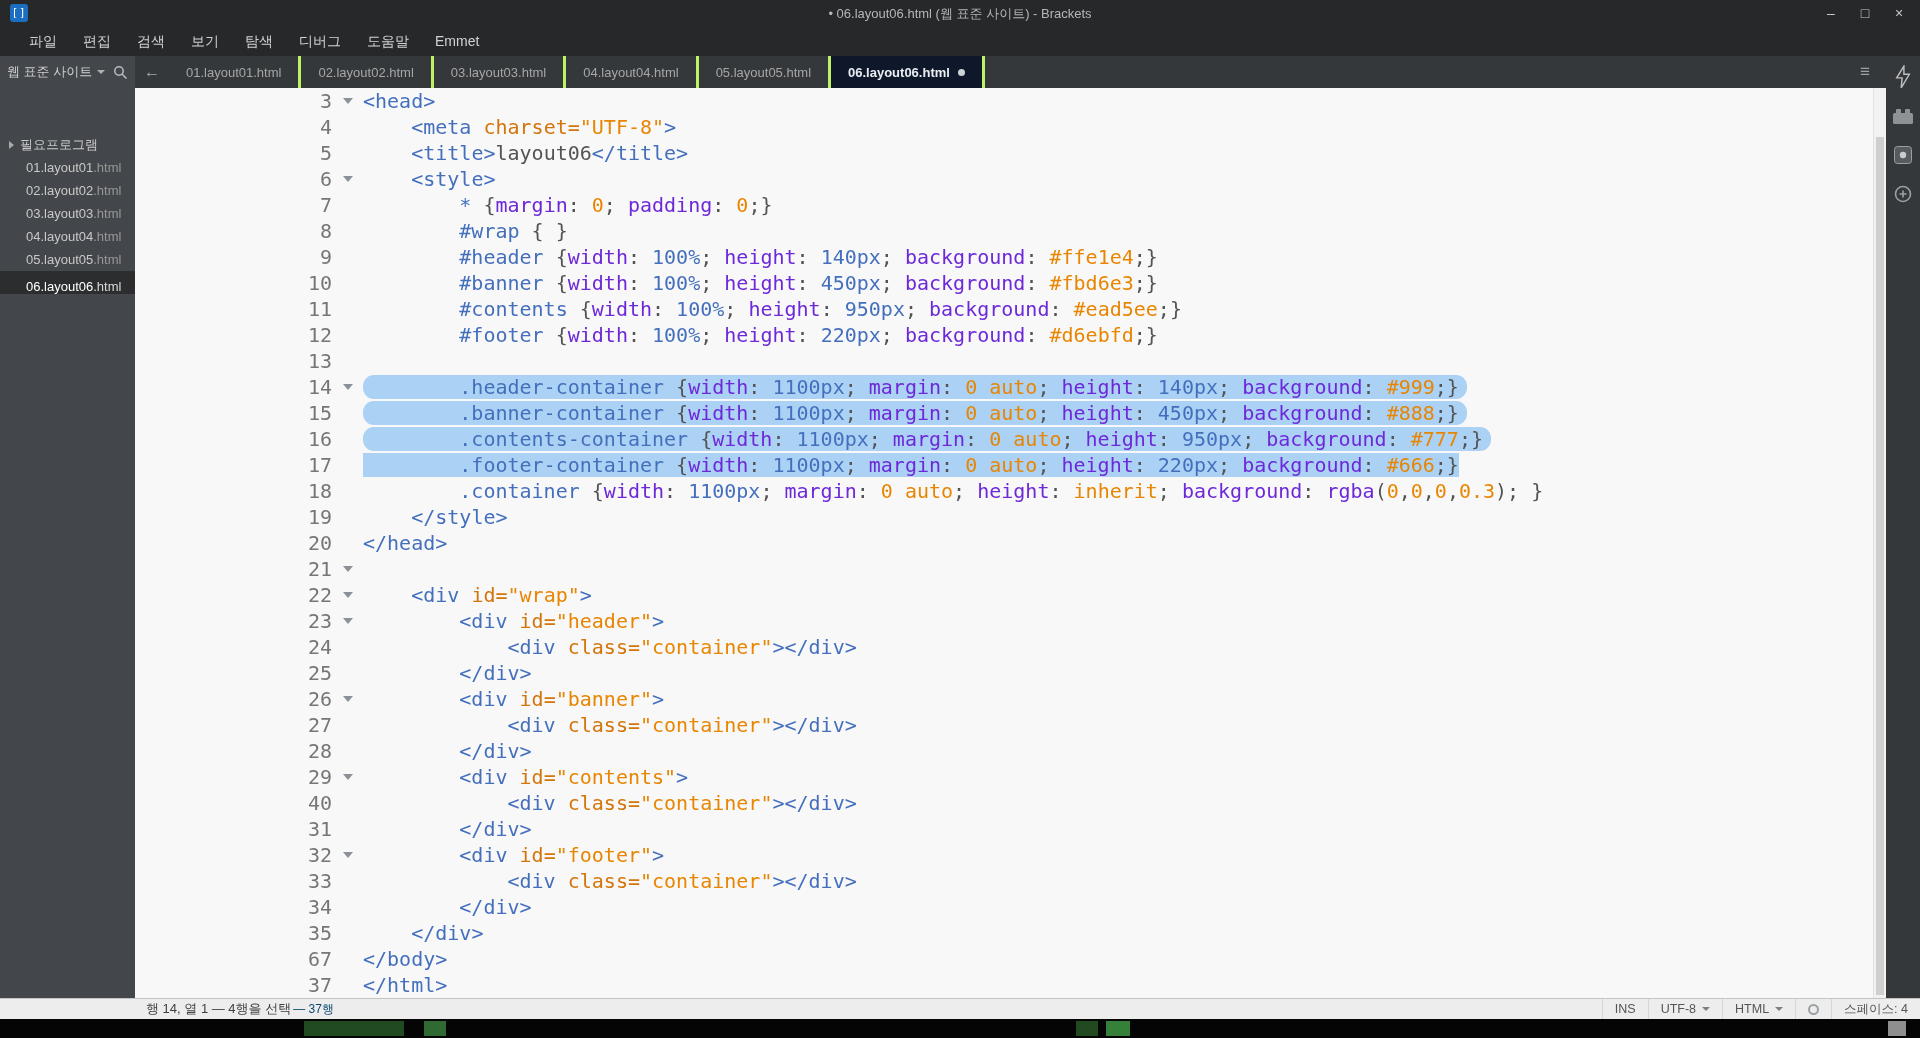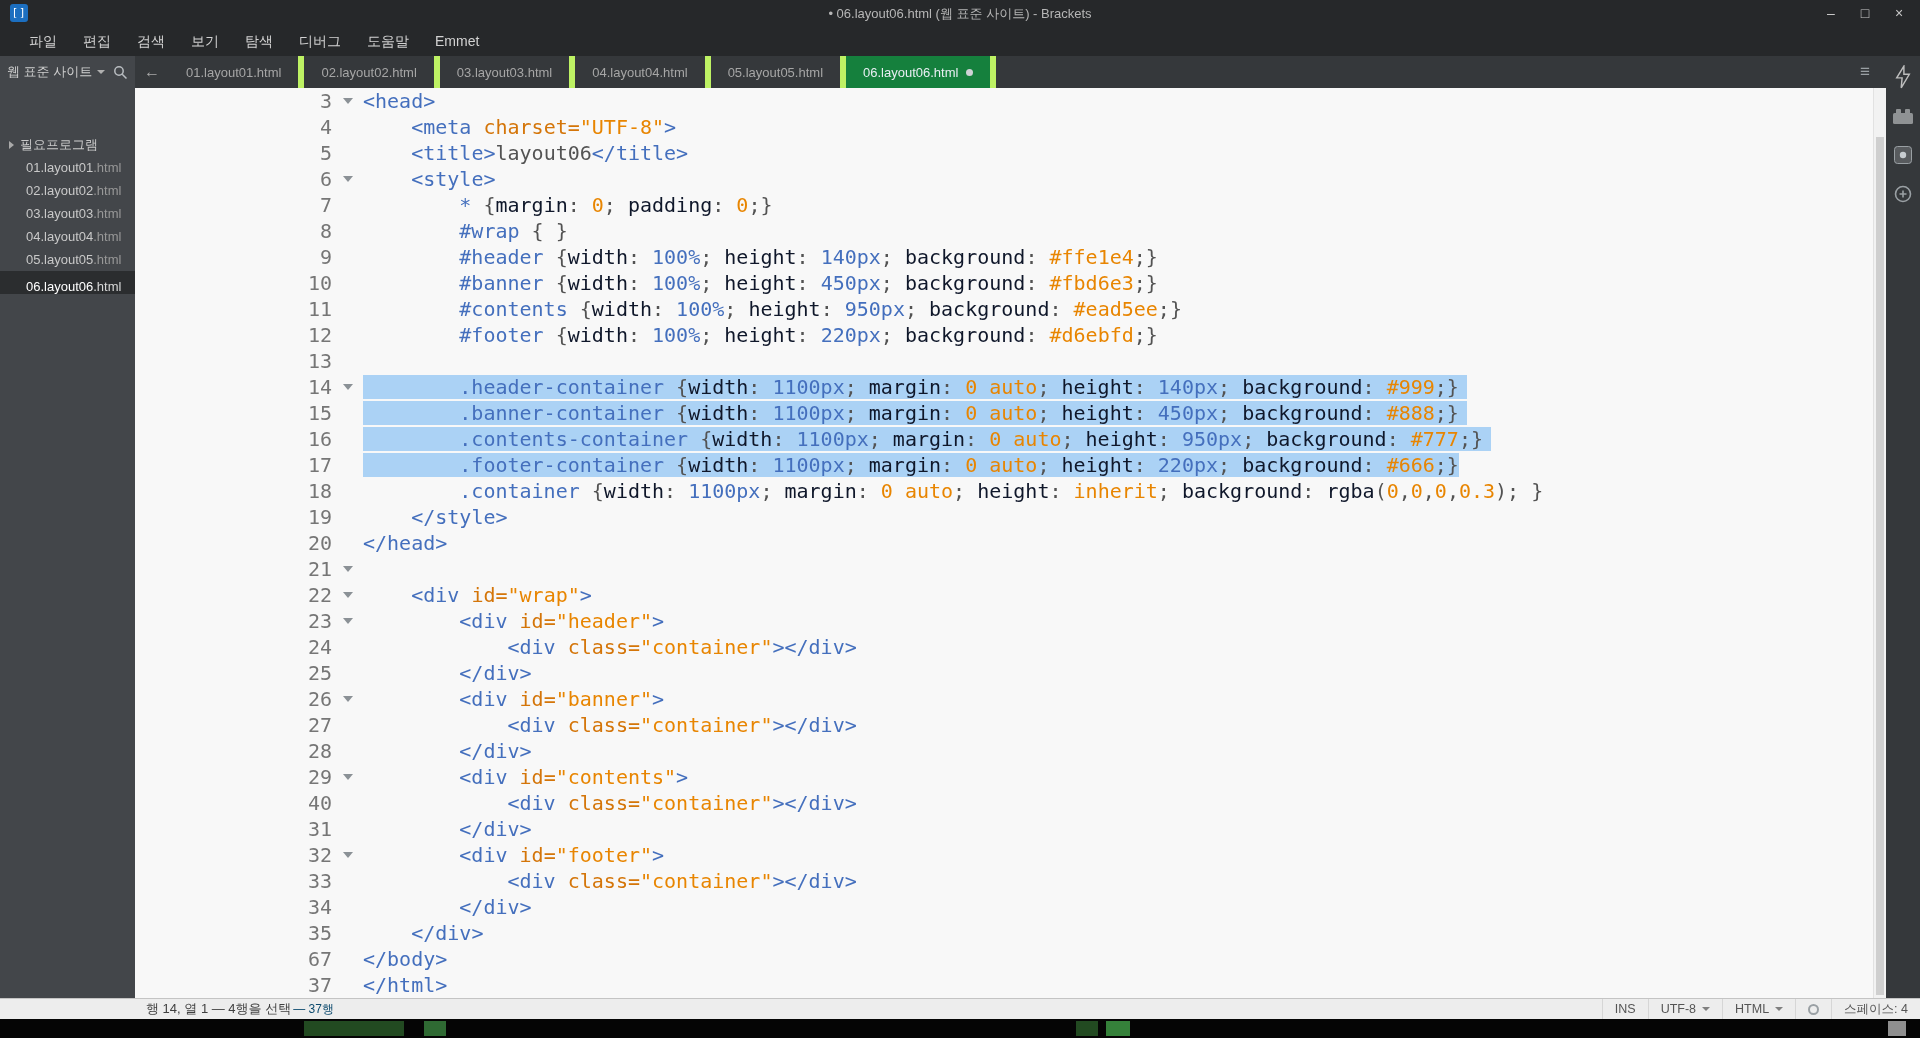--- a/index.html
+++ b/index.html
@@ -36,41 +36,41 @@
   .tree-ext { color:#989898; }
   .tree-row.active { background:#2b2d2f;align-items:flex-end; }
   .tree-row.active .tree-label { color:#ffffff; }
   .tree-row.active .tree-ext { color:#d8d8d8; }
 
   
   .center { flex:1; display:flex; flex-direction:column; min-width:0; }
   .tabbar { height:32px; flex:none; background:#35383b; display:flex; align-items:stretch; overflow:hidden; }
   .back-btn { width:34px; flex:none; text-align:center; line-height:32px; color:#a9a9a9; font-size:16px; }
   .tab-strip { display:flex; align-items:stretch; }
-  .tab { display:flex; align-items:center; padding:0 17px; border-right:6px solid #bef264; color:#a6a6a6; font-size:13px; white-space:nowrap; }
-  .tab.active { background:#15803d; color:#e9eef3; }
+  .tab { display:flex; align-items:center; padding:0 17px; border-right:3px solid #bef264; color:#a6a6a6; font-size:13px; white-space:nowrap; }
+  .tab.active { background:#0f172a; color:#e9eef3;font-weight:bold; }
   .tab-dot { width:7px; height:7px; border-radius:50%; background:#cfd3d6; margin-left:8px; flex:none; }
   .overflow-btn { margin-left:auto; width:42px; flex:none; text-align:center; line-height:32px; color:#9aa0a4; font-size:17px; }
 
   
   .editor { position:relative; flex:1; background:#f8f8f8; overflow:hidden; }
   .code-row { display:flex; height:26px; }
   .gutter { width:228px; flex:none; display:flex; font-family:"DejaVu Sans Mono",monospace; font-size:20px; line-height:26px; }
   .lnum { flex:1; text-align:right; color:#767676; padding-right:5px; }
   .foldzone { width:26px; flex:none; position:relative; }
   .tri-down { position:absolute; left:6px; top:10px; width:0; height:0; border-left:5px solid transparent; border-right:5px solid transparent; border-top:6px solid #8b9196; }
   .code-text { margin:0; flex:1; font-family:"DejaVu Sans Mono",monospace; font-size:20px; line-height:26px; white-space:pre; color:#535353; }
   .tt { color:#446fbd; } 
-  .tp { color:#0f172a; } 
+  .tp { color:#6d28d9; } 
   .tn { color:#446fbd; } 
   .tr { color:#d47509; } 
   .ts { color:#e88501; } 
   .ta { color:#e88501; } 
   .sel { background:#abd2f5; }
-  .seln { padding-right:8px; }
+  .seln { padding-right:8px;border-radius:11px; }
 
   .scrollbar { position:absolute; top:0; right:0; bottom:0; width:13px; background:#f2f2f2; border-left:1px solid #e2e2e2; }
   .scroll-thumb { position:absolute; left:2px; right:2px; top:49px; height:858px; background:#cfcfcf; }
 
   
   .right-toolbar { width:34px; flex:none; background:#35383b; display:flex; flex-direction:column; align-items:center; padding-top:8px; gap:13px; }
   .tool-icon { width:22px; height:26px; display:flex; align-items:center; justify-content:center; }
 
   
   .statusbar { height:21px; flex:none; background:#ededed; border-top:1px solid #c4c4c4; display:flex; align-items:center; font-size:13px; }

